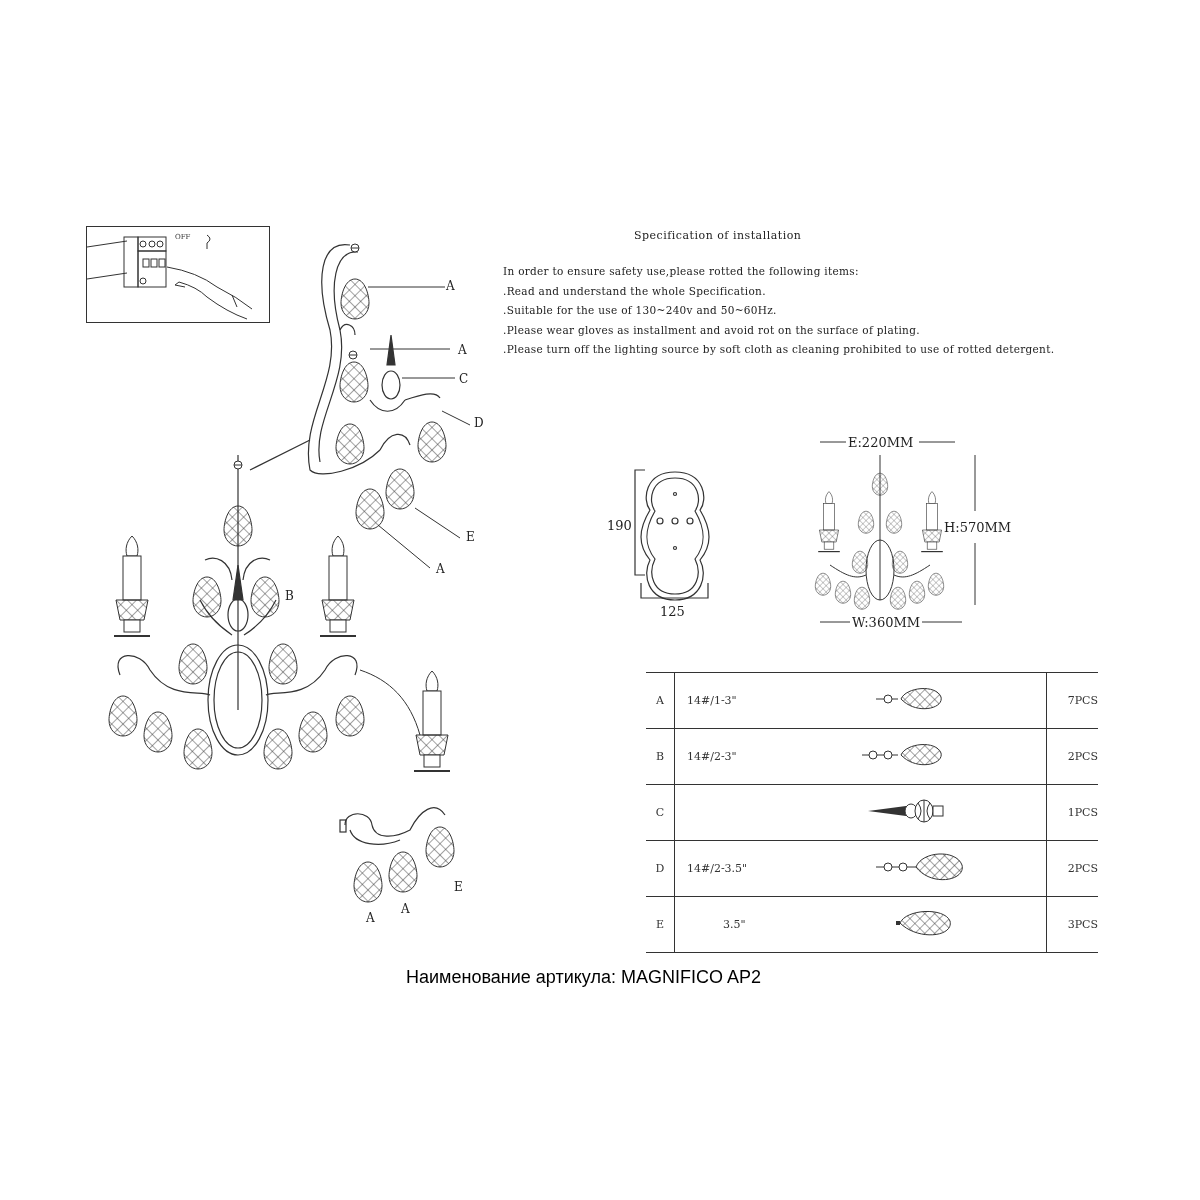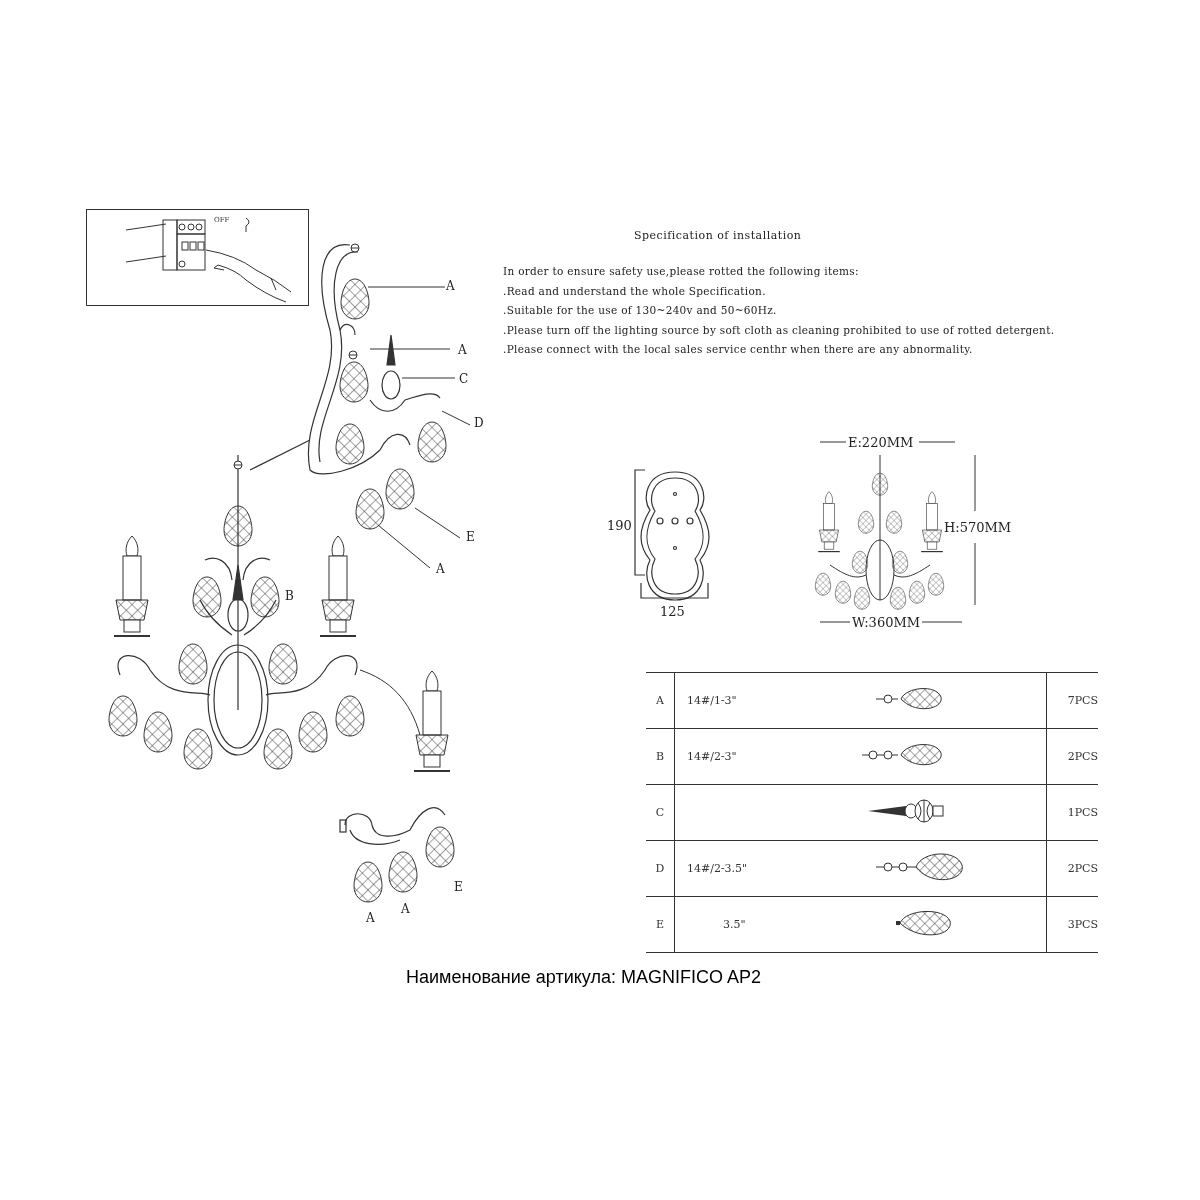--- a/index.html
+++ b/index.html
@@ -1,21 +1,21 @@
 <!DOCTYPE html>
 <html><head>
 <meta charset="utf-8">
 <style>
   html, body { margin:0; padding:0; background:#fff; }
   body { width:1200px; height:1200px; position:relative; overflow:hidden; font-family:"DejaVu Serif", serif; color:#222; }
   .abs { position:absolute; }
   .spec-title { left:634px; top:229px; font-size:11px; letter-spacing:0.5px; }
   .spec-lines { left:503px; top:262px; font-size:10.5px; line-height:19.5px; letter-spacing:0.3px; }
   .spec-lines div { white-space:nowrap; }
-  .warn-box { left:86px; top:209px; width:182px; height:95px; border:1.5px solid #333;padding-left:39px; }
+  .warn-box { left:86px; top:226px; width:182px; height:95px; border:1.5px solid #333; }
   .draw { left:0; top:0; }
   .label { font-family:"DejaVu Serif", serif; font-size:12px; }
   table.parts { position:absolute; left:646px; top:672px; width:452px; border-collapse:collapse; font-family:"DejaVu Serif", serif; font-size:11px; color:#333; }
   table.parts td { border-top:1.5px solid #333; border-bottom:1.5px solid #333; height:55px; padding:0; vertical-align:middle; }
   table.parts td.code { width:36px; border-right:1.5px solid #333; text-align:center; }
   table.parts td.spec { width:108px; padding-left:12px; }
   table.parts td.img { width:240px; }
   table.parts td.qty { border-left:1.5px solid #333; text-align:right; width:60px; }
   .caption { left:406px; top:967px; font-family:"Liberation Sans", sans-serif; font-size:18px; color:#000000; }
 </style>
@@ -44,22 +44,22 @@
     </g>
     <text x="88" y="12" font-size="7" font-family="DejaVu Serif, serif" fill="#333">OFF</text>
   </svg>
 </div>
 
 <div class="abs spec-title">Specification of installation</div>
 <div class="abs spec-lines">
   <div>In order to ensure safety use,please rotted the following items:</div>
   <div>.Read and understand the whole Specification.</div>
   <div>.Suitable for the use of 130~240v and 50~60Hz.</div>
+  <div>.Please wear gloves as installment and avoid rot on the surface of plating.</div>
   <div>.Please turn off the lighting source by soft cloth as cleaning prohibited to use of rotted detergent.</div>
-  <div>.Please connect with the local sales service centhr when there are any abnormality.</div>
 </div>
 
 <svg class="abs draw" width="1200" height="1200" viewBox="0 0 1200 1200">
   <defs>
     <pattern id="net" width="8" height="8" patternUnits="userSpaceOnUse" patternTransform="rotate(45)">
       <path d="M0 0 L0 8 M0 0 L8 0" stroke="#333" stroke-width="0.9"></path>
     </pattern>
     <g id="drop">
       <path d="M0 -16 C10 -16 14 0 14 8 C14 18 7 24 0 24 C-7 24 -14 18 -14 8 C-14 0 -10 -16 0 -16 Z" fill="url(#net)" stroke="#333" stroke-width="1"></path>
     </g>

